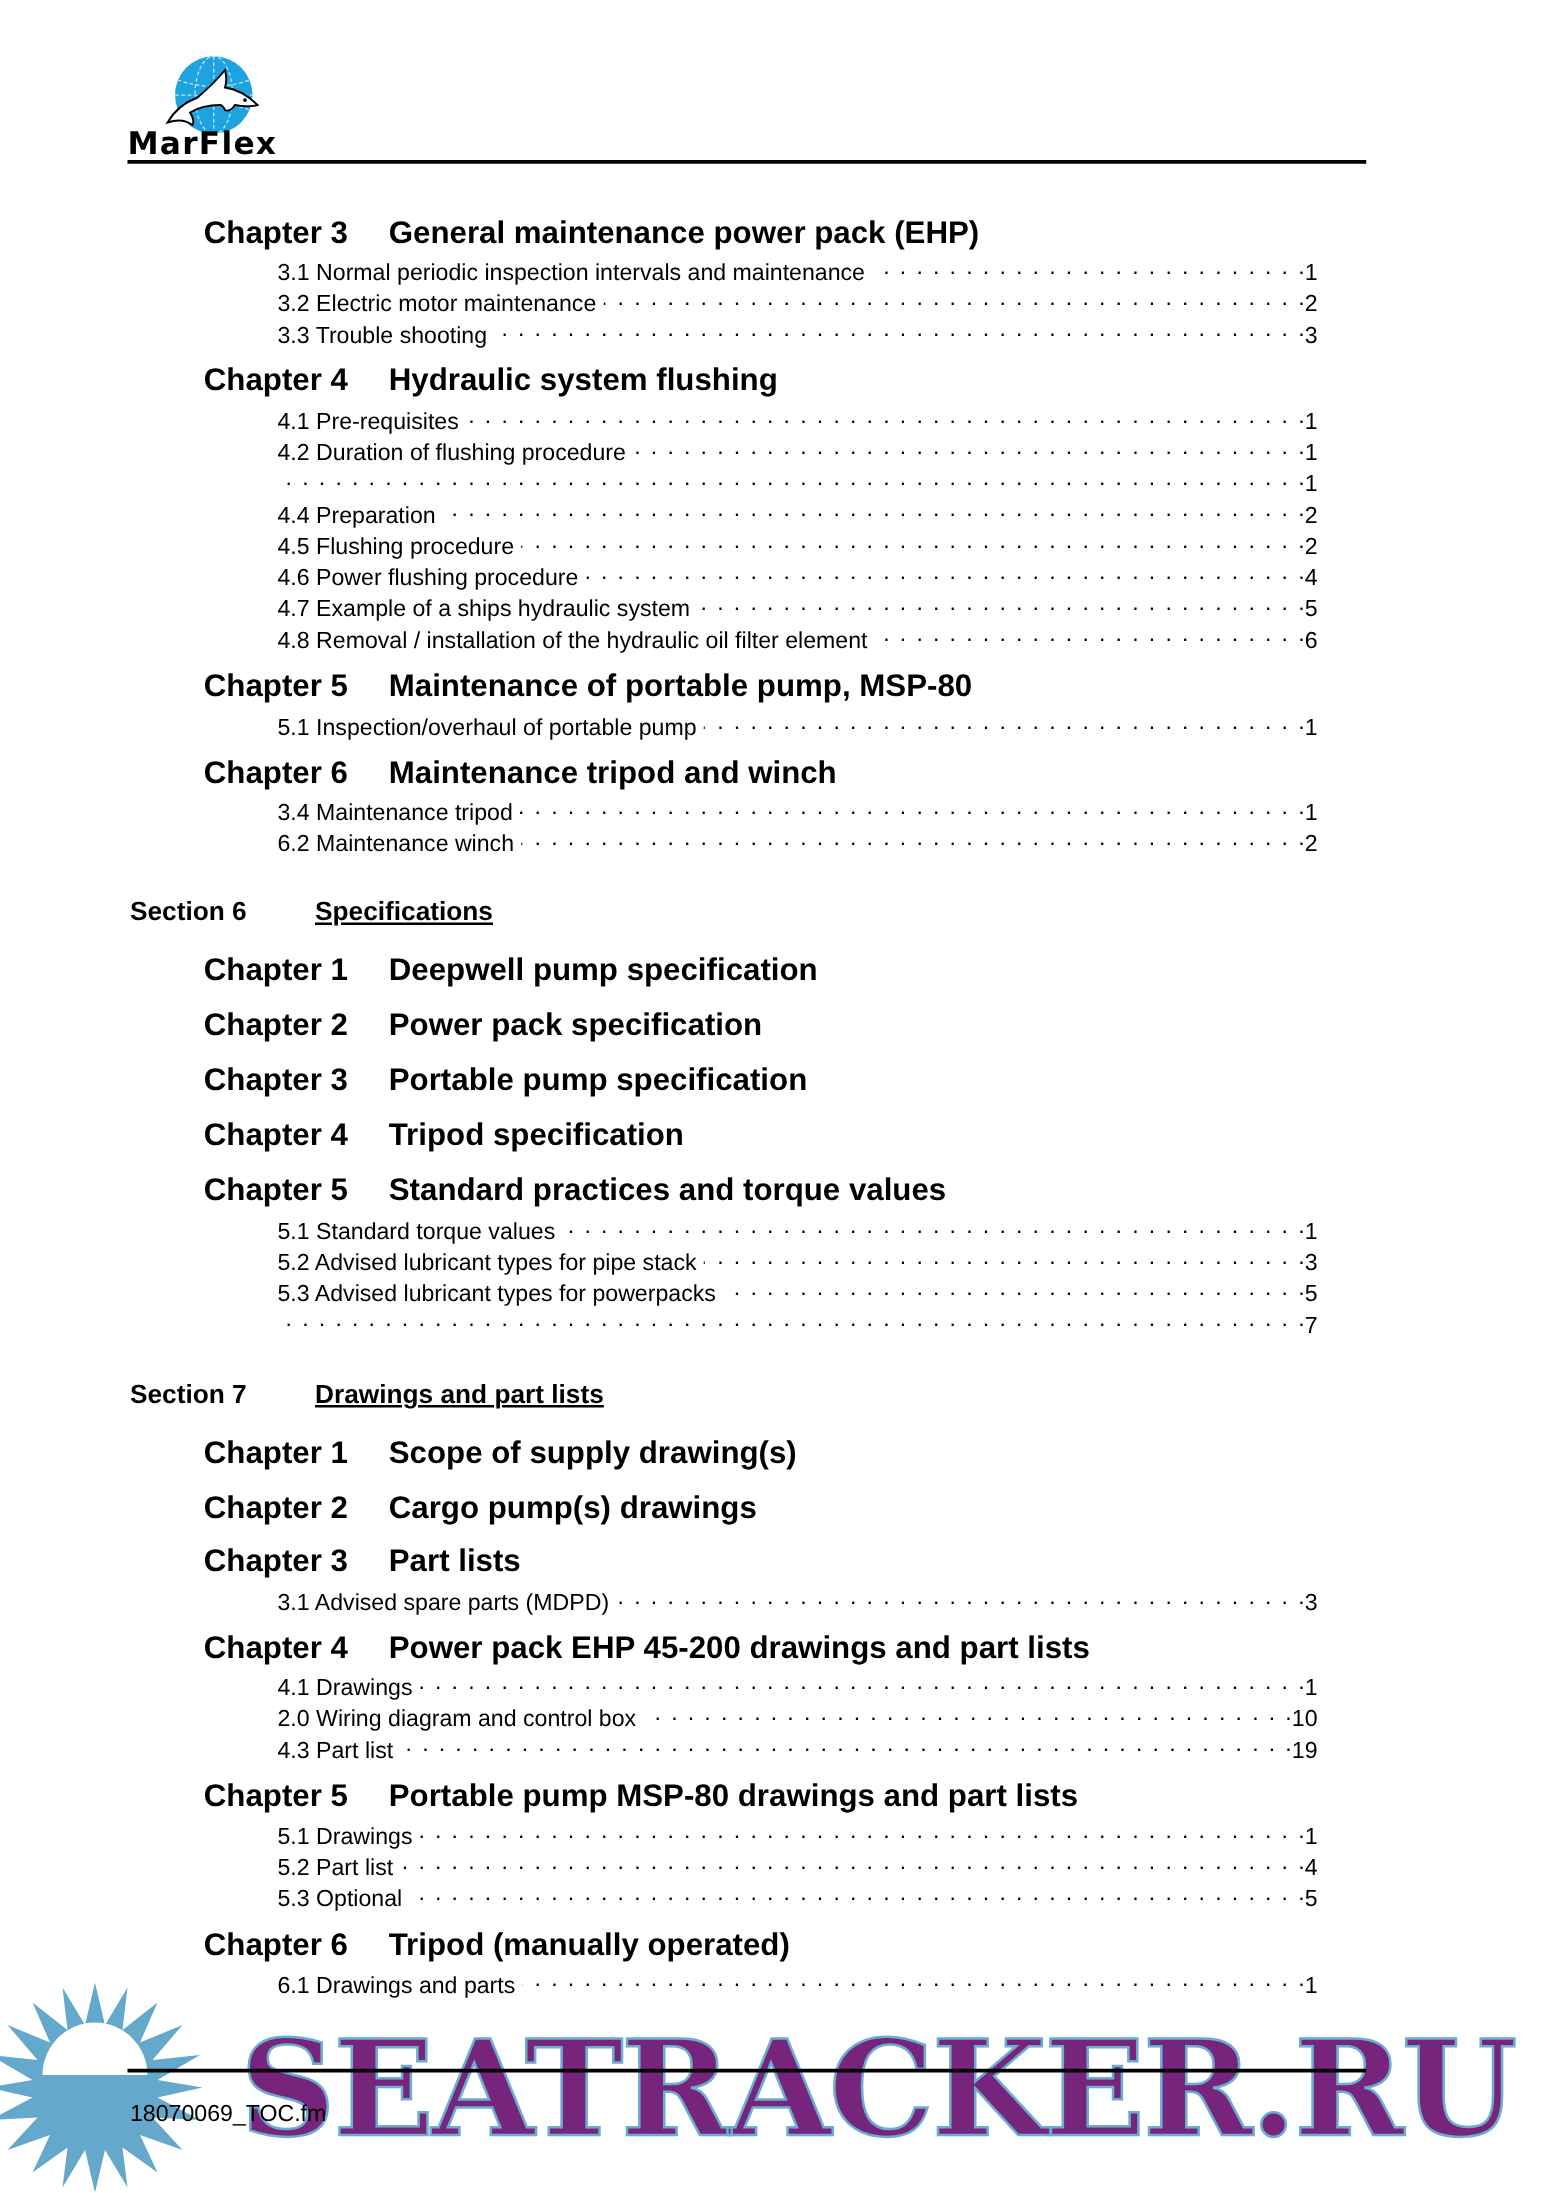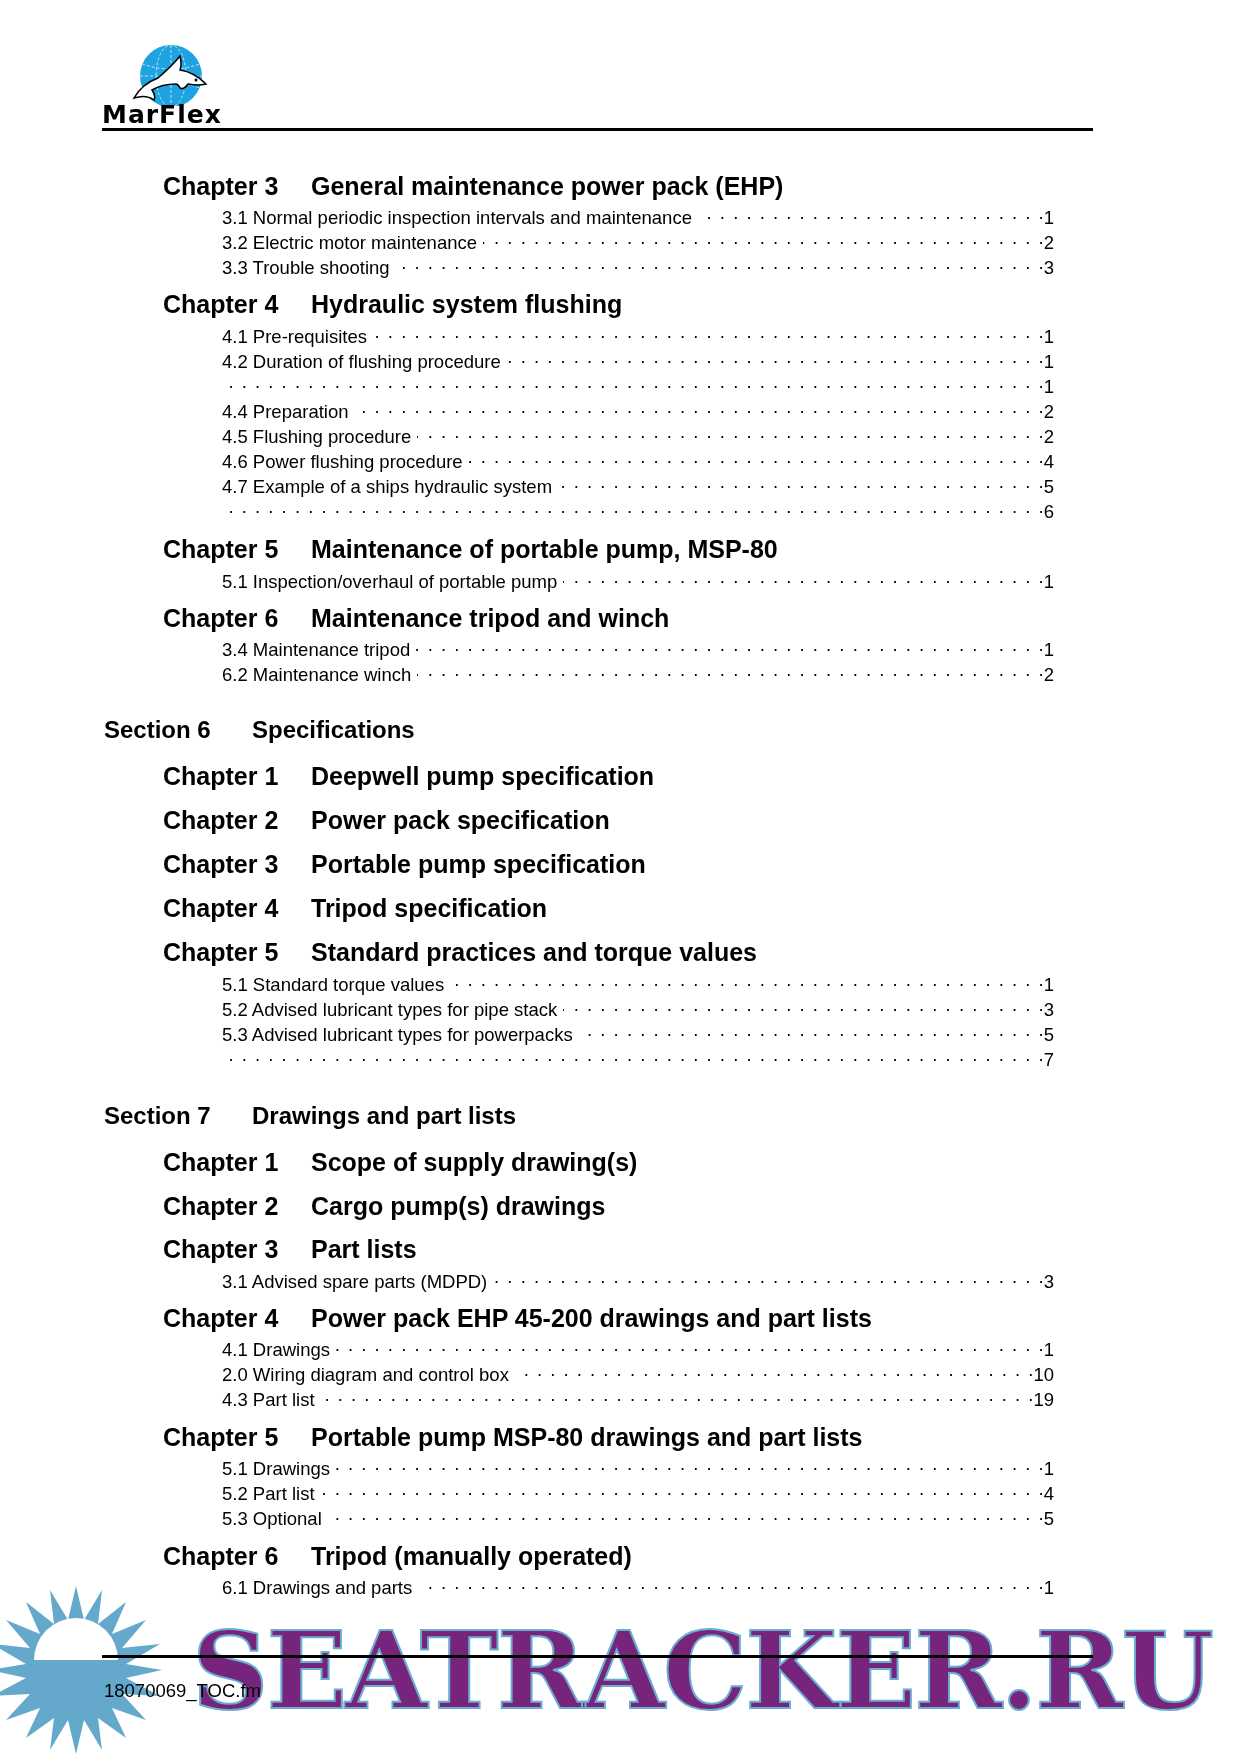--- a/index.html
+++ b/index.html
@@ -8,21 +8,21 @@
 
   
   .logo { position:absolute; left:102px; top:44px; width:140px; height:86px; }
   .logo svg { position:absolute; left:26px; top:0; }
   .logo-text { position:absolute; left:0; top:56px; font-family:"DejaVu Sans", sans-serif;
                font-weight:bold; font-size:25px; letter-spacing:1px; line-height:30px; }
   .header-rule { position:absolute; left:102px; top:128px; width:991px; height:3px; background:#000; }
 
   
   .toc { position:absolute; left:0; top:0; width:1240px; }
-  .section-row { position:absolute; left:104px; font-weight:bold; font-size:24px; line-height:30px; }
+  .section-row { position:absolute; left:104px; font-weight:bold; font-size:21px; line-height:30px;text-decoration:underline; }
   .section-row .num { display:inline-block; width:148px; }
   .chapter-row { position:absolute; left:163px; font-weight:bold; font-size:25px; line-height:28px; }
   .chapter-row .num { display:inline-block; width:148px; }
   .entry-row { position:absolute; left:222px; width:832px; font-size:18.5px; line-height:22px;
                display:flex; align-items:baseline; }
   .entry-row .title { white-space:nowrap; padding-right:6px; }
   .entry-row .leader { flex:1; overflow:hidden; white-space:nowrap; letter-spacing:0; }
   .entry-row .leader::before { content:". . . . . . . . . . . . . . . . . . . . . . . . . . . . . . . . . . . . . . . . . . . . . . . . . . . . . . . . . . . . . . . . . . . . . . . . . . . . . . . . . . . . . . . . . . . . . . . . . . . . . . . . . . . . . . . . . . . . . ."; float:right; word-spacing:3px; }
   .entry-row .page { white-space:nowrap; }
 
@@ -108,20 +108,21 @@
     <span class="title">4.6 Power flushing procedure</span>
       <span class="leader"></span>
       <span class="page">4</span>
   </div>
   <div class="entry-row" style="top:471px">
     <span class="title">4.7 Example of a ships hydraulic system</span>
       <span class="leader"></span>
       <span class="page">5</span>
   </div>
   <div class="entry-row" style="top:496px">
+    <span class="title">4.8 Removal / installation of the hydraulic oil filter element</span>
       <span class="leader"></span>
       <span class="page">6</span>
   </div>
 
   <div class="chapter-row" style="top:535px">
     <span class="num">Chapter 5</span><span>Maintenance of portable pump, MSP-80</span>
   </div>
   <div class="entry-row" style="top:566px">
     <span class="title">5.1 Inspection/overhaul of portable pump</span>
       <span class="leader"></span>

